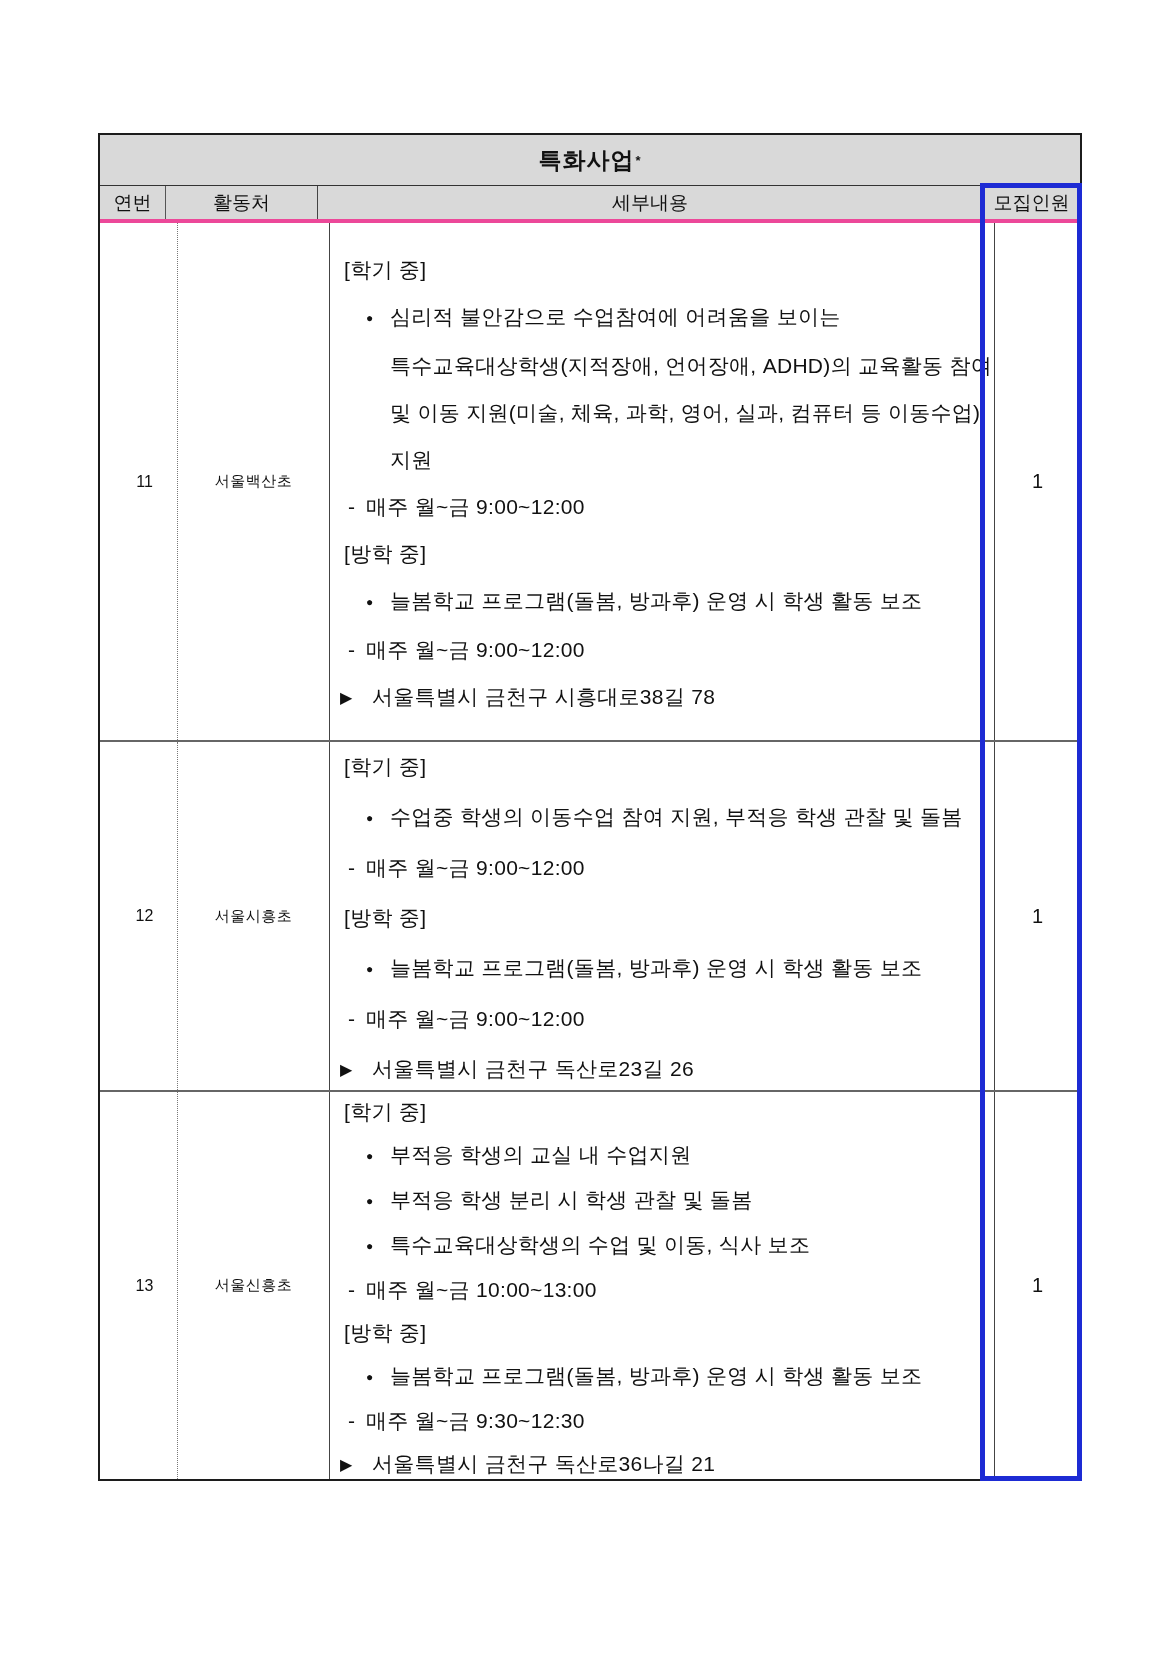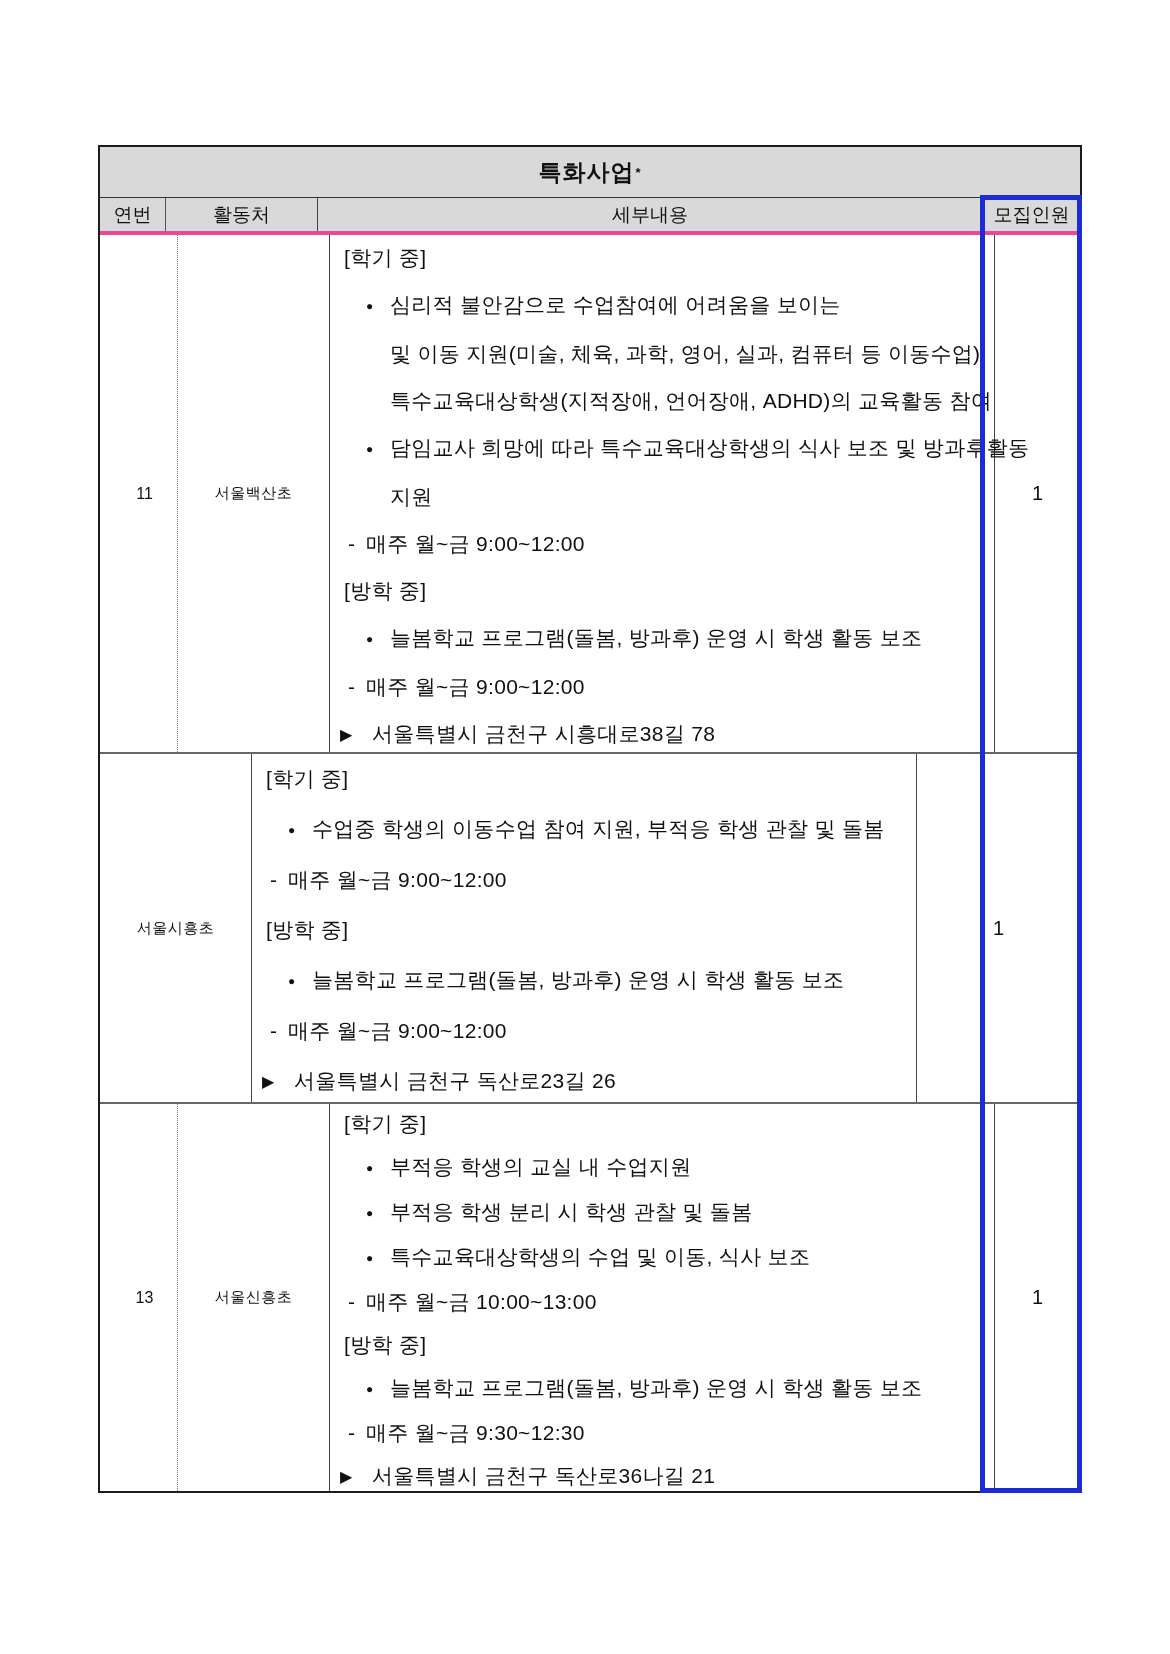--- a/index.html
+++ b/index.html
@@ -4,21 +4,21 @@
 <style>
   html,body { margin:0; padding:0; background:#ffffff; }
   body {
     width:1170px; height:1654px;
     font-family:"Liberation Sans","DejaVu Sans",sans-serif;
     color:#111111;
   }
   .page { position:relative; width:1170px; height:1654px; background:#ffffff; overflow:hidden; }
 
   .doc-table {
-    position:absolute; left:98px; top:145px; width:984px;
+    position:absolute; left:98px; top:133px; width:984px;
     border:2px solid #1c1c1c; box-sizing:border-box; background:#ffffff;
   }
 
   .title-row {
     height:50px; background:#d9d9d9; border-bottom:1px solid #333333;
     display:flex; align-items:center; justify-content:center;
     font-size:23px; font-weight:bold; letter-spacing:1px;
   }
   .title-row sup { font-size:13px; font-weight:bold; margin-left:1px; }
 
@@ -101,33 +101,33 @@
       <div class="hcell c-recruit">모집인원</div>
     </div>
 
     <div id="table-body">
         <div class="trow" style="display: flex;">
           <div class="cell cell-no">11</div>
           <div class="cell cell-place">서울백산초</div>
           <div class="cell cell-detail">
             <div class="line section"><span>[학기 중]</span></div>
             <div class="line bullet"><div class="marker">●</div><span>심리적 불안감으로 수업참여에 어려움을 보이는</span></div>
+            <div class="line cont"><span>특수교육대상학생(지적장애, 언어장애, ADHD)의 교육활동 참여</span></div>
             <div class="line cont"><span>및 이동 지원(미술, 체육, 과학, 영어, 실과, 컴퓨터 등 이동수업)</span></div>
-            <div class="line cont"><span>특수교육대상학생(지적장애, 언어장애, ADHD)의 교육활동 참여</span></div>
-            <div class="line bullet"><div class="marker">●</div><span>담임교사 희망에 따라 특수교육대상학생의 식사 보조 및 방과후활동</span></div>
             <div class="line cont"><span>지원</span></div>
             <div class="line dash"><div class="marker">-</div><span>매주 월~금 9:00~12:00</span></div>
             <div class="line section"><span>[방학 중]</span></div>
             <div class="line bullet"><div class="marker">●</div><span>늘봄학교 프로그램(돌봄, 방과후) 운영 시 학생 활동 보조</span></div>
             <div class="line dash"><div class="marker">-</div><span>매주 월~금 9:00~12:00</span></div>
             <div class="line arrow"><div class="marker">▶</div><span>서울특별시 금천구 시흥대로38길 78</span></div>
           </div>
           <div class="cell cell-recruit">1</div>
         </div>
         <div class="trow" style="display: flex;">
+          <div class="cell cell-no">12</div>
           <div class="cell cell-place">서울시흥초</div>
           <div class="cell cell-detail">
             <div class="line section"><span>[학기 중]</span></div>
             <div class="line bullet"><div class="marker">●</div><span>수업중 학생의 이동수업 참여 지원, 부적응 학생 관찰 및 돌봄</span></div>
             <div class="line dash"><div class="marker">-</div><span>매주 월~금 9:00~12:00</span></div>
             <div class="line section"><span>[방학 중]</span></div>
             <div class="line bullet"><div class="marker">●</div><span>늘봄학교 프로그램(돌봄, 방과후) 운영 시 학생 활동 보조</span></div>
             <div class="line dash"><div class="marker">-</div><span>매주 월~금 9:00~12:00</span></div>
             <div class="line arrow"><div class="marker">▶</div><span>서울특별시 금천구 독산로23길 26</span></div>
           </div>

